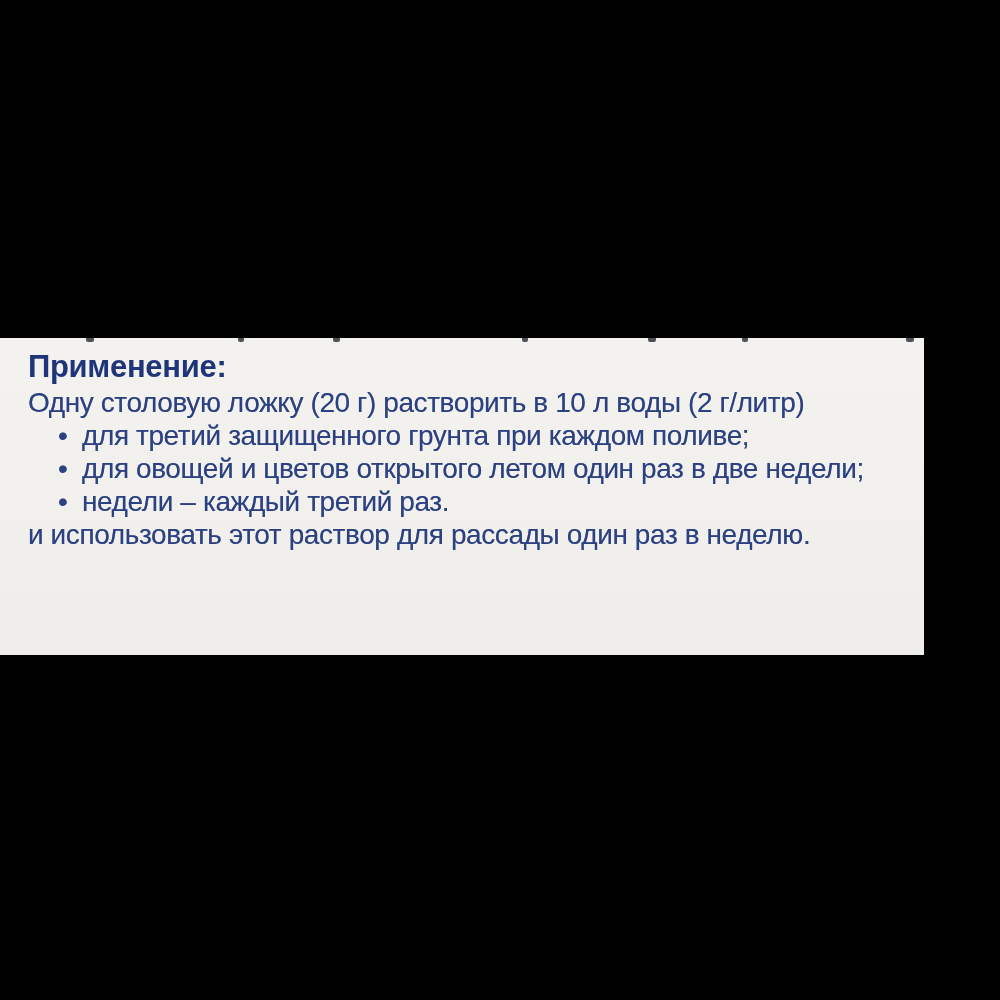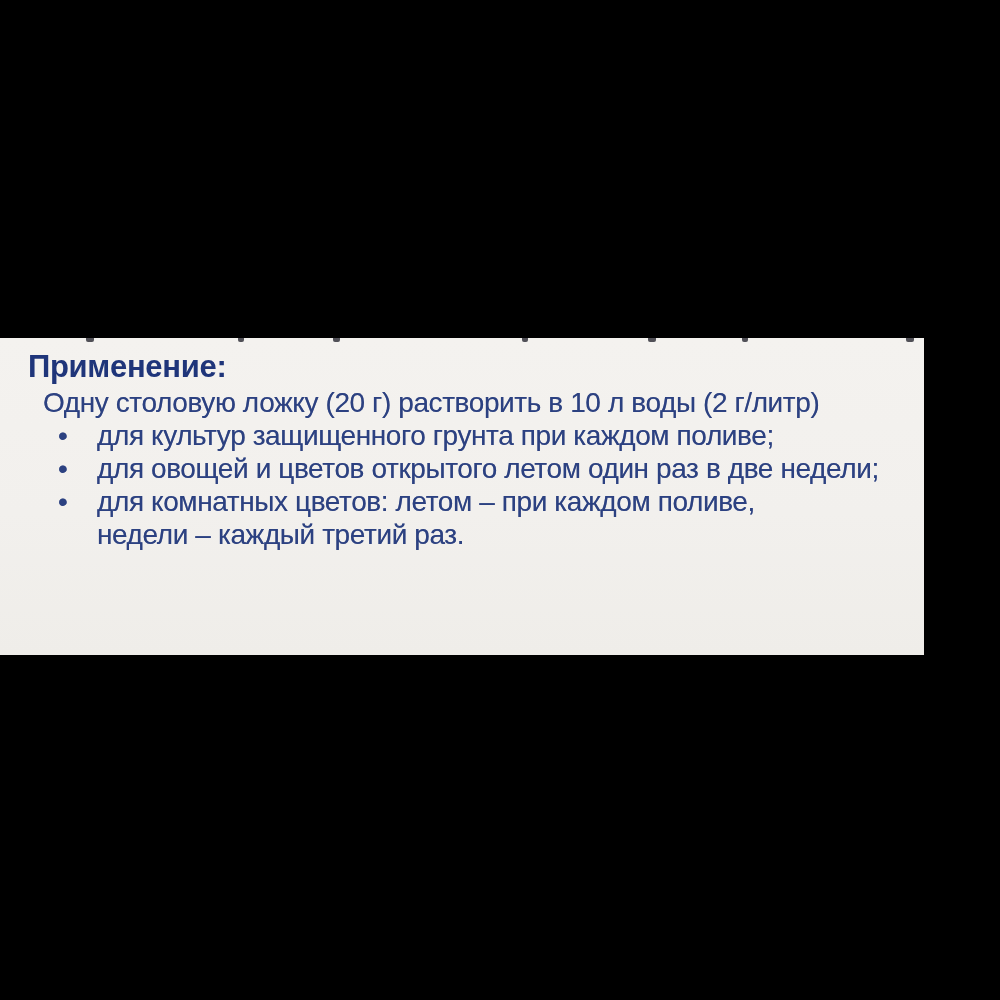--- a/index.html
+++ b/index.html
@@ -54,21 +54,20 @@
     color: #1f357a;
     letter-spacing: -0.3px;
   }
 
   .line {
     font-size: 28px;
     line-height: 33px;
     letter-spacing: -0.4px;
     white-space: nowrap;
     text-shadow: 0 0 0.6px rgba(44, 65, 129, 0.55);
-    margin-left: 15px;
   }
 
   .bullet-row {
     display: flex;
     align-items: flex-start;
   }
   .bullet-dot {
     width: 24px;
     margin-left: 30px;
     font-size: 28px;
@@ -97,37 +96,37 @@
     <span class="remnant" style="left: 742px; width: 6px;"></span>
     <span class="remnant" style="left: 906px; width: 8px;"></span>
 
     <h1 class="heading">Применение:</h1>
 
     <div class="line">Одну столовую ложку (20 г) растворить в 10 л воды (2 г/литр)</div>
 
     <div class="bullet-row">
       <span class="bullet-dot line">•</span>
       <div class="bullet-lines">
-        <div class="line">для культур защищенного грунта при каждом поливе;</div>
+        <div class="line">для третий защищенного грунта при каждом поливе;</div>
       </div>
     </div>
 
     <div class="bullet-row">
       <span class="bullet-dot line">•</span>
       <div class="bullet-lines">
         <div class="line">для овощей и цветов открытого летом один раз в две недели;</div>
       </div>
     </div>
 
     <div class="bullet-row">
       <span class="bullet-dot line">•</span>
       <div class="bullet-lines">
-        <div class="line">для комнатных цветов: летом – при каждом поливе,</div>
         <div class="line">недели – каждый третий раз.</div>
       </div>
     </div>
 
+    <div class="line">и использовать этот раствор для рассады один раз в неделю.</div>
 
   </div>
 
   <div class="band band-bottom"></div>
 
 </div>
 
 </body></html>

